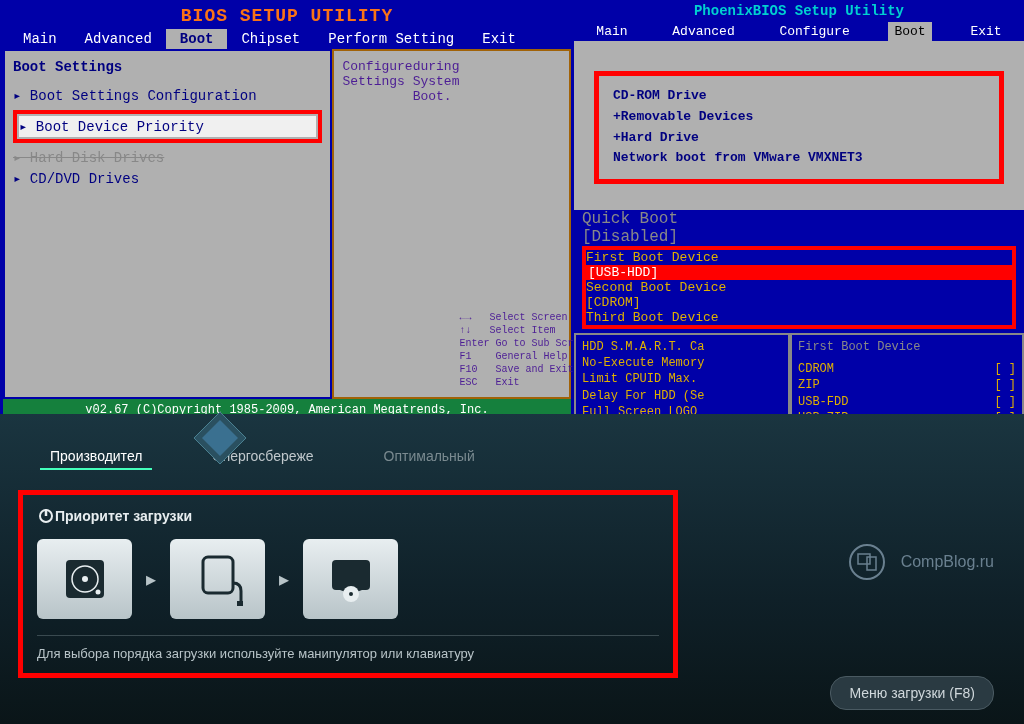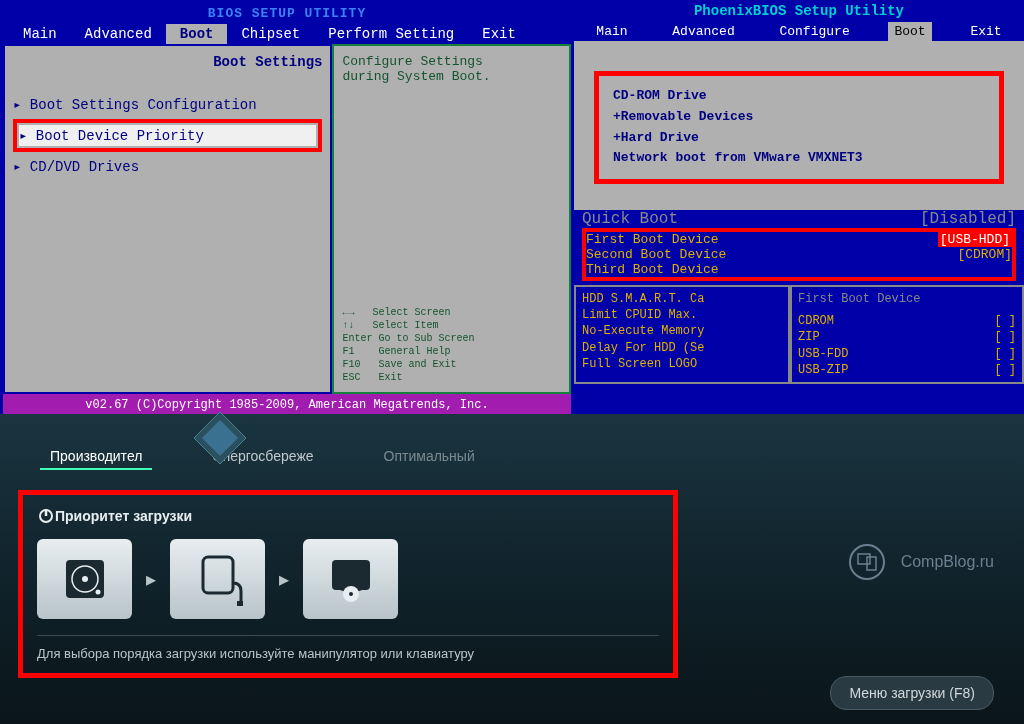--- a/index.html
+++ b/index.html
@@ -1,46 +1,46 @@
 <!DOCTYPE html>
 <html><head>
 <meta charset="utf-8">
 <style>
 * { margin: 0; padding: 0; box-sizing: border-box; }
 body { width: 1024px; height: 724px; font-family: 'Courier New', monospace; position: relative; overflow: hidden; background: #000; }
 
 
 .ami-bios { position: absolute; left: 0; top: 0; width: 574px; height: 414px; background: #b0b0b0; border: 3px solid #0000a8; }
-.ami-title { background: #0000a8; color: #3b82f6; text-align: center; font-size: 13px; font-weight: bold; padding: 3px 0; letter-spacing: 1px; }
+.ami-title { background: #0000a8; color: #f97316; text-align: center; font-size: 18px; font-weight: bold; padding: 3px 0; letter-spacing: 1px; }
 .ami-menubar { background: #0000a8; display: flex; font-size: 14px; padding: 0 6px; }
 .ami-menubar span { color: #fff; padding: 2px 14px; }
 .ami-menubar .active { background: #b0b0b0; color: #000080; font-weight: bold; }
 .ami-body { display: flex; height: 350px; }
 .ami-left { width: 58%; border: 2px solid #0000a8; padding: 8px; font-size: 14px; color: #000080; }
-.ami-sect { color: #000080; margin-bottom: 24px; font-weight: bold; text-align: right; }
+.ami-sect { color: #000080; margin-bottom: 10px; font-weight: bold; }
 .ami-item { color: #000080; padding: 2px 0; }
 .ami-item.sel { background: #f0f0f0; }
 .ami-redbox { border: 4px solid #ff0000; padding: 2px; margin: 4px 0; }
-.ami-right { width: 42%; border: 2px solid #15803d; padding: 8px; font-size: 13px; color: #14532d; display: flex; flex-direction: column; }
+.ami-right { width: 42%; border: 2px solid #a16207; padding: 8px; font-size: 13px; color: #4c1d95; display: flex; }
 .ami-help { margin-top: auto; font-size: 10px; line-height: 1.3; }
 .ami-help div { white-space: pre; }
-.ami-footer { background: #a21caf; color: #fff; text-align: center; font-size: 12px; padding: 4px; }
+.ami-footer { background: #15803d; color: #fff; text-align: center; font-size: 12px; padding: 4px; }
 
 
 .phoenix { position: absolute; left: 574px; top: 0; width: 450px; height: 210px; background: #b0b0b0; }
 .phoenix-title { background: #0000a8; color: #00d0d0; text-align: center; font-size: 14px; font-weight: bold; padding: 3px; }
 .phoenix-menu { background: #0000a8; display: flex; justify-content: space-around; font-size: 13px; }
 .phoenix-menu span { color: #fff; padding: 2px 6px; }
 .phoenix-menu .active { background: #b0b0b0; color: #000; }
 .phoenix-body { padding: 30px 20px; }
 .phoenix-redbox { border: 5px solid #ff0000; padding: 10px 14px; font-size: 13px; color: #000080; font-weight: bold; line-height: 1.6; }
 
 
 .award { position: absolute; left: 574px; top: 210px; width: 450px; height: 214px; background: #0000a8; font-family: 'Courier New', monospace; }
-.award-row { display: flex; justify-content: space-between; padding: 0 8px; }
+.award-row { display: flex; justify-content: space-between; padding: 0 8px; flex-direction: column; }
 .award-redbox { border: 4px solid #ff0000; margin: 0 8px; }
 .award-redbox .award-row { padding: 0 0; }
 .award-label { color: #e0b000; font-size: 13px; }
 .award-val { color: #e0b000; font-size: 13px; }
 .award-val.red { background: #ff0000; color: #fff; padding: 0 2px; }
 .award-bottom { display: flex; margin-top: 4px; }
 .award-col1 { width: 48%; border: 2px solid #888; padding: 4px 6px; font-size: 12px; color: #e0b000; line-height: 1.35; }
 .award-col2 { width: 52%; border: 2px solid #888; padding: 4px 6px; font-size: 12px; color: #e0b000; line-height: 1.35; }
 .award-header { color: #888; font-size: 12px; }
 .award-opt { display: flex; justify-content: space-between; color: #e0b000; }
@@ -77,20 +77,21 @@
     <span>Perform Setting</span>
     <span>Exit</span>
   </div>
   <div class="ami-body">
     <div class="ami-left">
       <div class="ami-sect">Boot Settings</div>
       <div class="ami-item">▸ Boot Settings Configuration</div>
       <div class="ami-redbox">
         <div class="ami-item sel">▸ Boot Device Priority</div>
       </div>
+      <div class="ami-item" style="color:#888;text-decoration:line-through">▸ Hard Disk Drives</div>
       <div class="ami-item">▸ CD/DVD Drives</div>
     </div>
     <div class="ami-right">
       <div>Configure Settings</div>
       <div>during System Boot.</div>
       <div class="ami-help">
         <div>←→   Select Screen</div>
         <div>↑↓   Select Item</div>
         <div>Enter Go to Sub Screen</div>
         <div>F1    General Help</div>
@@ -136,22 +137,22 @@
       <span class="award-val">[CDROM]</span>
     </div>
     <div class="award-row">
       <span class="award-label">Third Boot Device</span>
       <span class="award-val"></span>
     </div>
   </div>
   <div class="award-bottom">
     <div class="award-col1">
       <div>HDD S.M.A.R.T. Ca</div>
+      <div>No-Execute Memory</div>
       <div>Limit CPUID Max.</div>
-      <div>No-Execute Memory</div>
       <div>Delay For HDD (Se</div>
       <div>Full Screen LOGO</div>
     </div>
     <div class="award-col2">
       <div class="award-header">First Boot Device</div>
       <div style="height:6px"></div>
       <div class="award-opt">
           <span>CDROM</span>
           <span>[ ]</span>
         </div>

